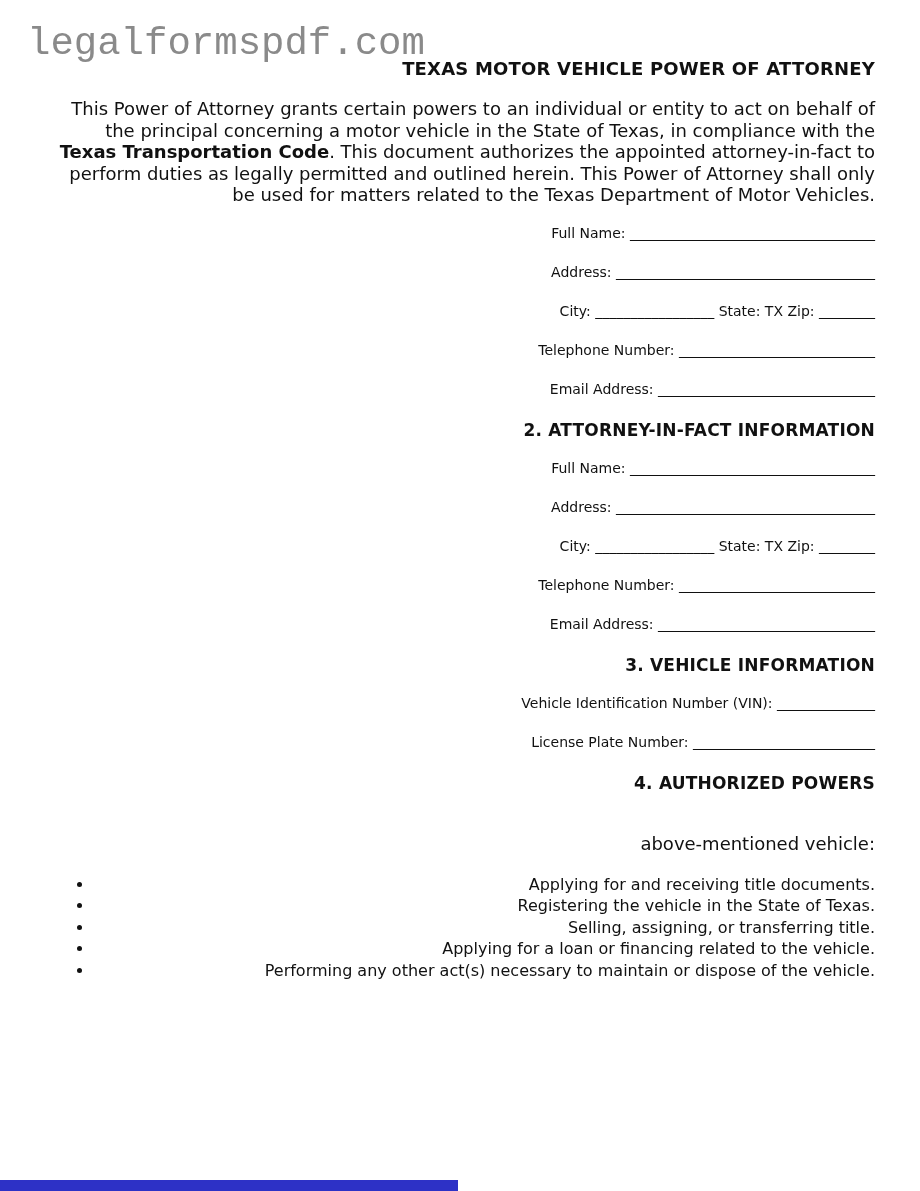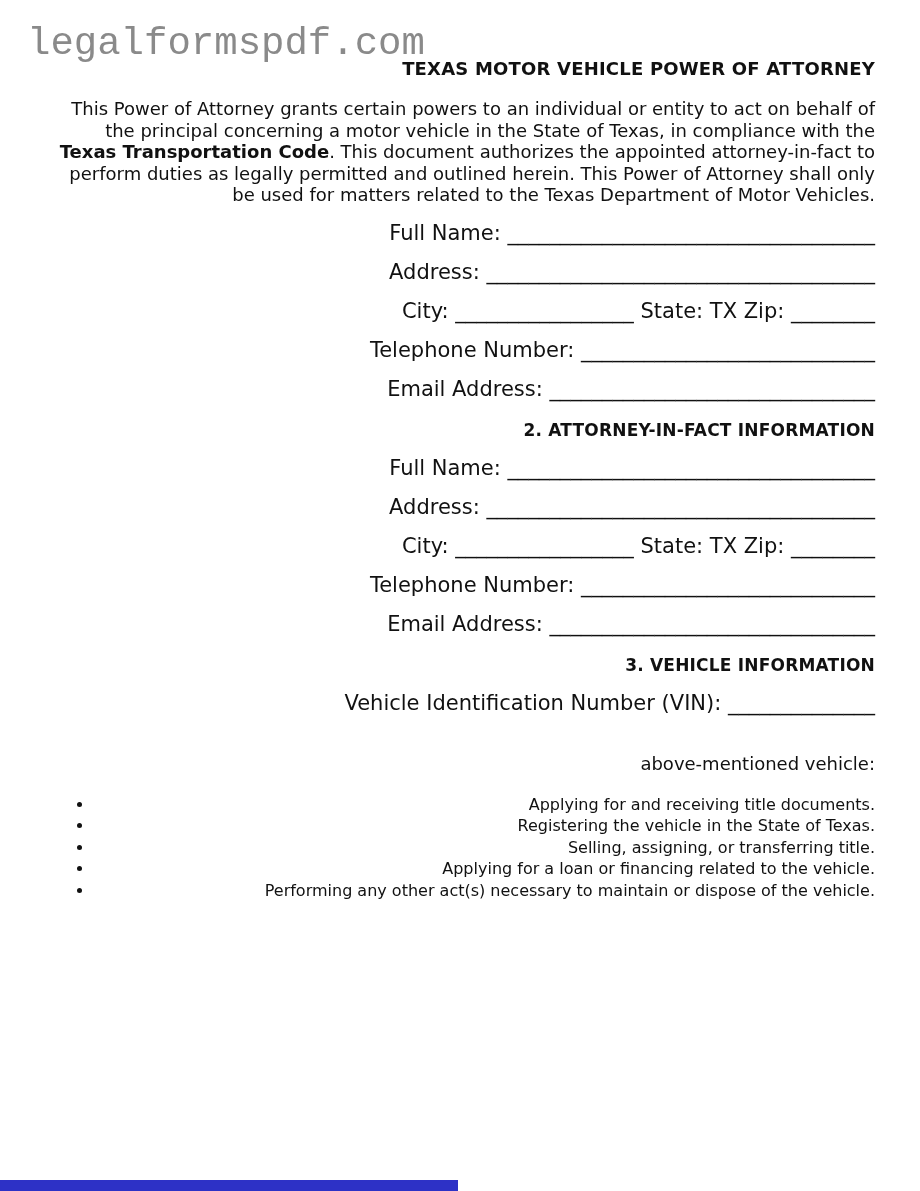--- a/index.html
+++ b/index.html
@@ -44,21 +44,21 @@
   }
   .section-heading {
     margin: 19px 0 0 0;
     font-size: 17px;
     font-weight: bold;
     line-height: 22px;
     letter-spacing: 0.2px;
   }
   .field-line {
     margin: 17px 0 0 0;
-    font-size: 21px;
+    font-size: 14px;
     line-height: 21px;
     white-space: nowrap;
   }
   .field-line + .field-line { margin-top: 18px; }
   .powers-list {
     margin: 19px 0 0 0;
     padding: 0 0 0 44px;
   }
   .powers-list li {
     font-size: 16px;
@@ -94,21 +94,23 @@
 
     <h2 class="section-heading">2. ATTORNEY-IN-FACT INFORMATION</h2>
     <div class="field-line">Full Name: ___________________________________</div>
     <div class="field-line">Address: _____________________________________</div>
     <div class="field-line">City: _________________ State: TX Zip: ________</div>
     <div class="field-line">Telephone Number: ____________________________</div>
     <div class="field-line">Email Address: _______________________________</div>
 
     <h2 class="section-heading">3. VEHICLE INFORMATION</h2>
     <div class="field-line">Vehicle Identification Number (VIN): ______________</div>
+    <div class="field-line">License Plate Number: __________________________</div>
 
+    <h2 class="section-heading">4. AUTHORIZED POWERS</h2>
     <p class="para"><br><span>above-mentioned vehicle:</span></p>
 
     <ul class="powers-list">
       <li>Applying for and receiving title documents.</li>
       <li>Registering the vehicle in the State of Texas.</li>
       <li>Selling, assigning, or transferring title.</li>
       <li>Applying for a loan or financing related to the vehicle.</li>
       <li>Performing any other act(s) necessary to maintain or dispose of the vehicle.</li>
     </ul>
 

